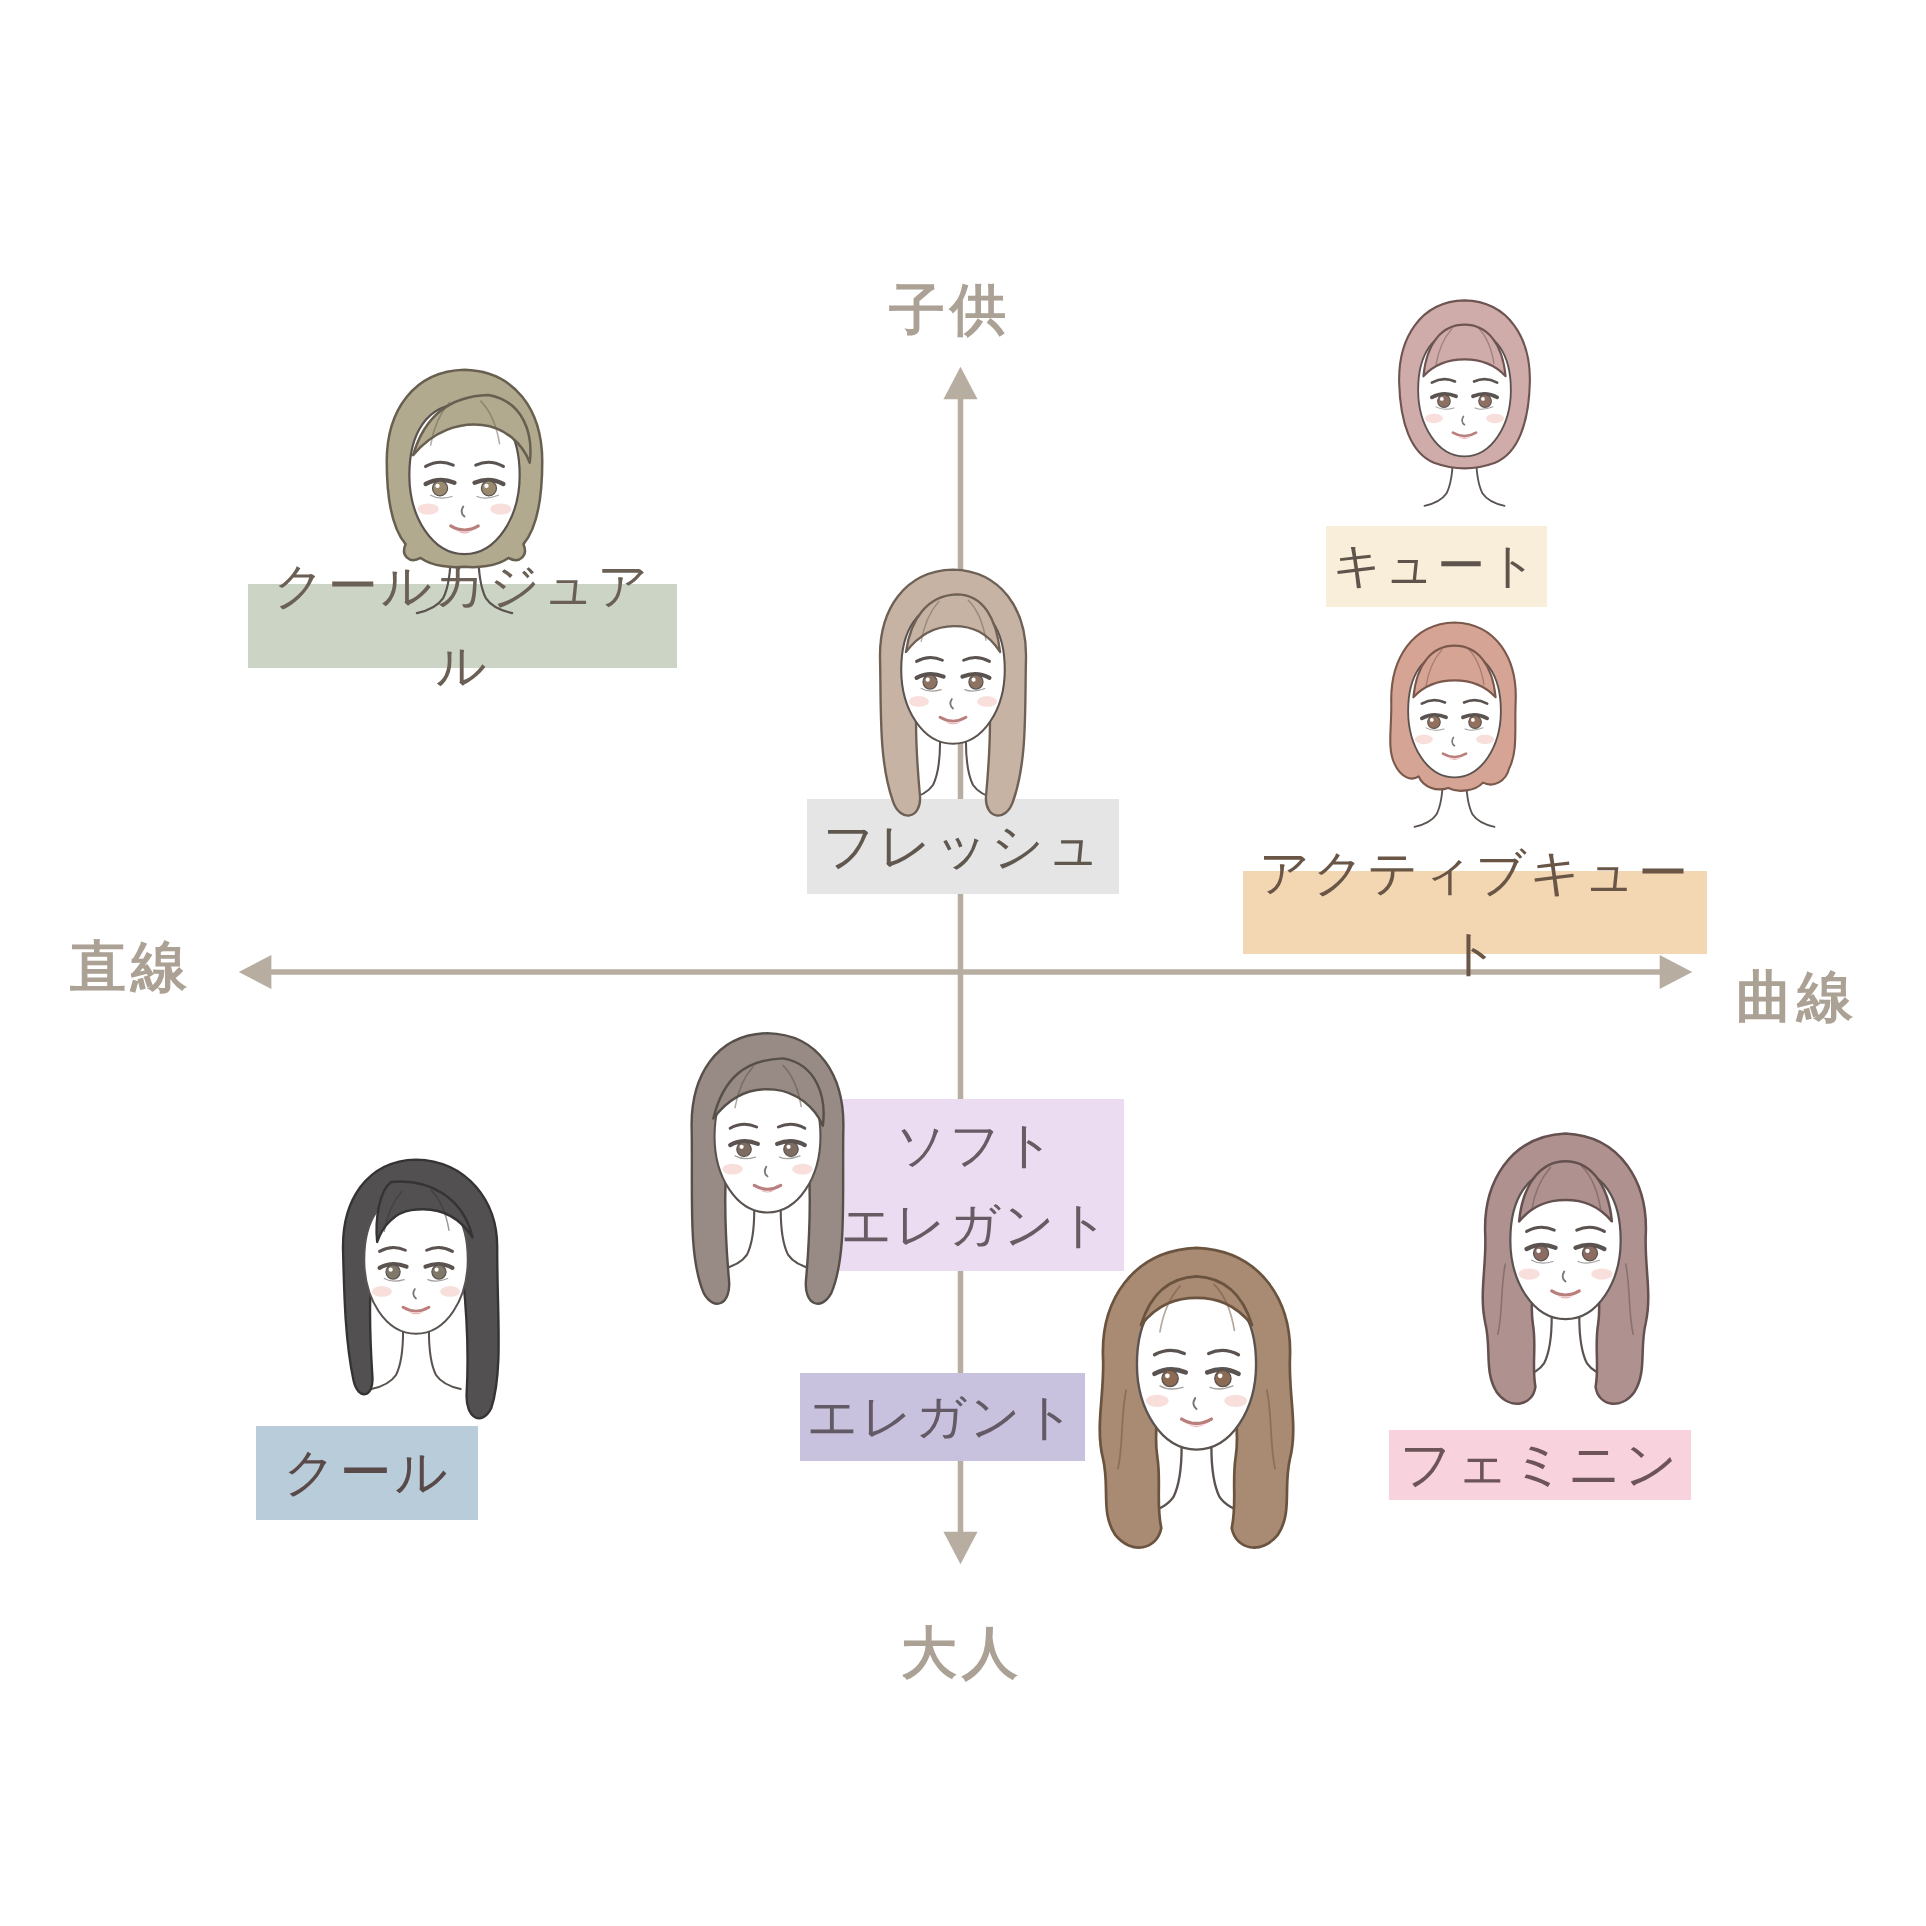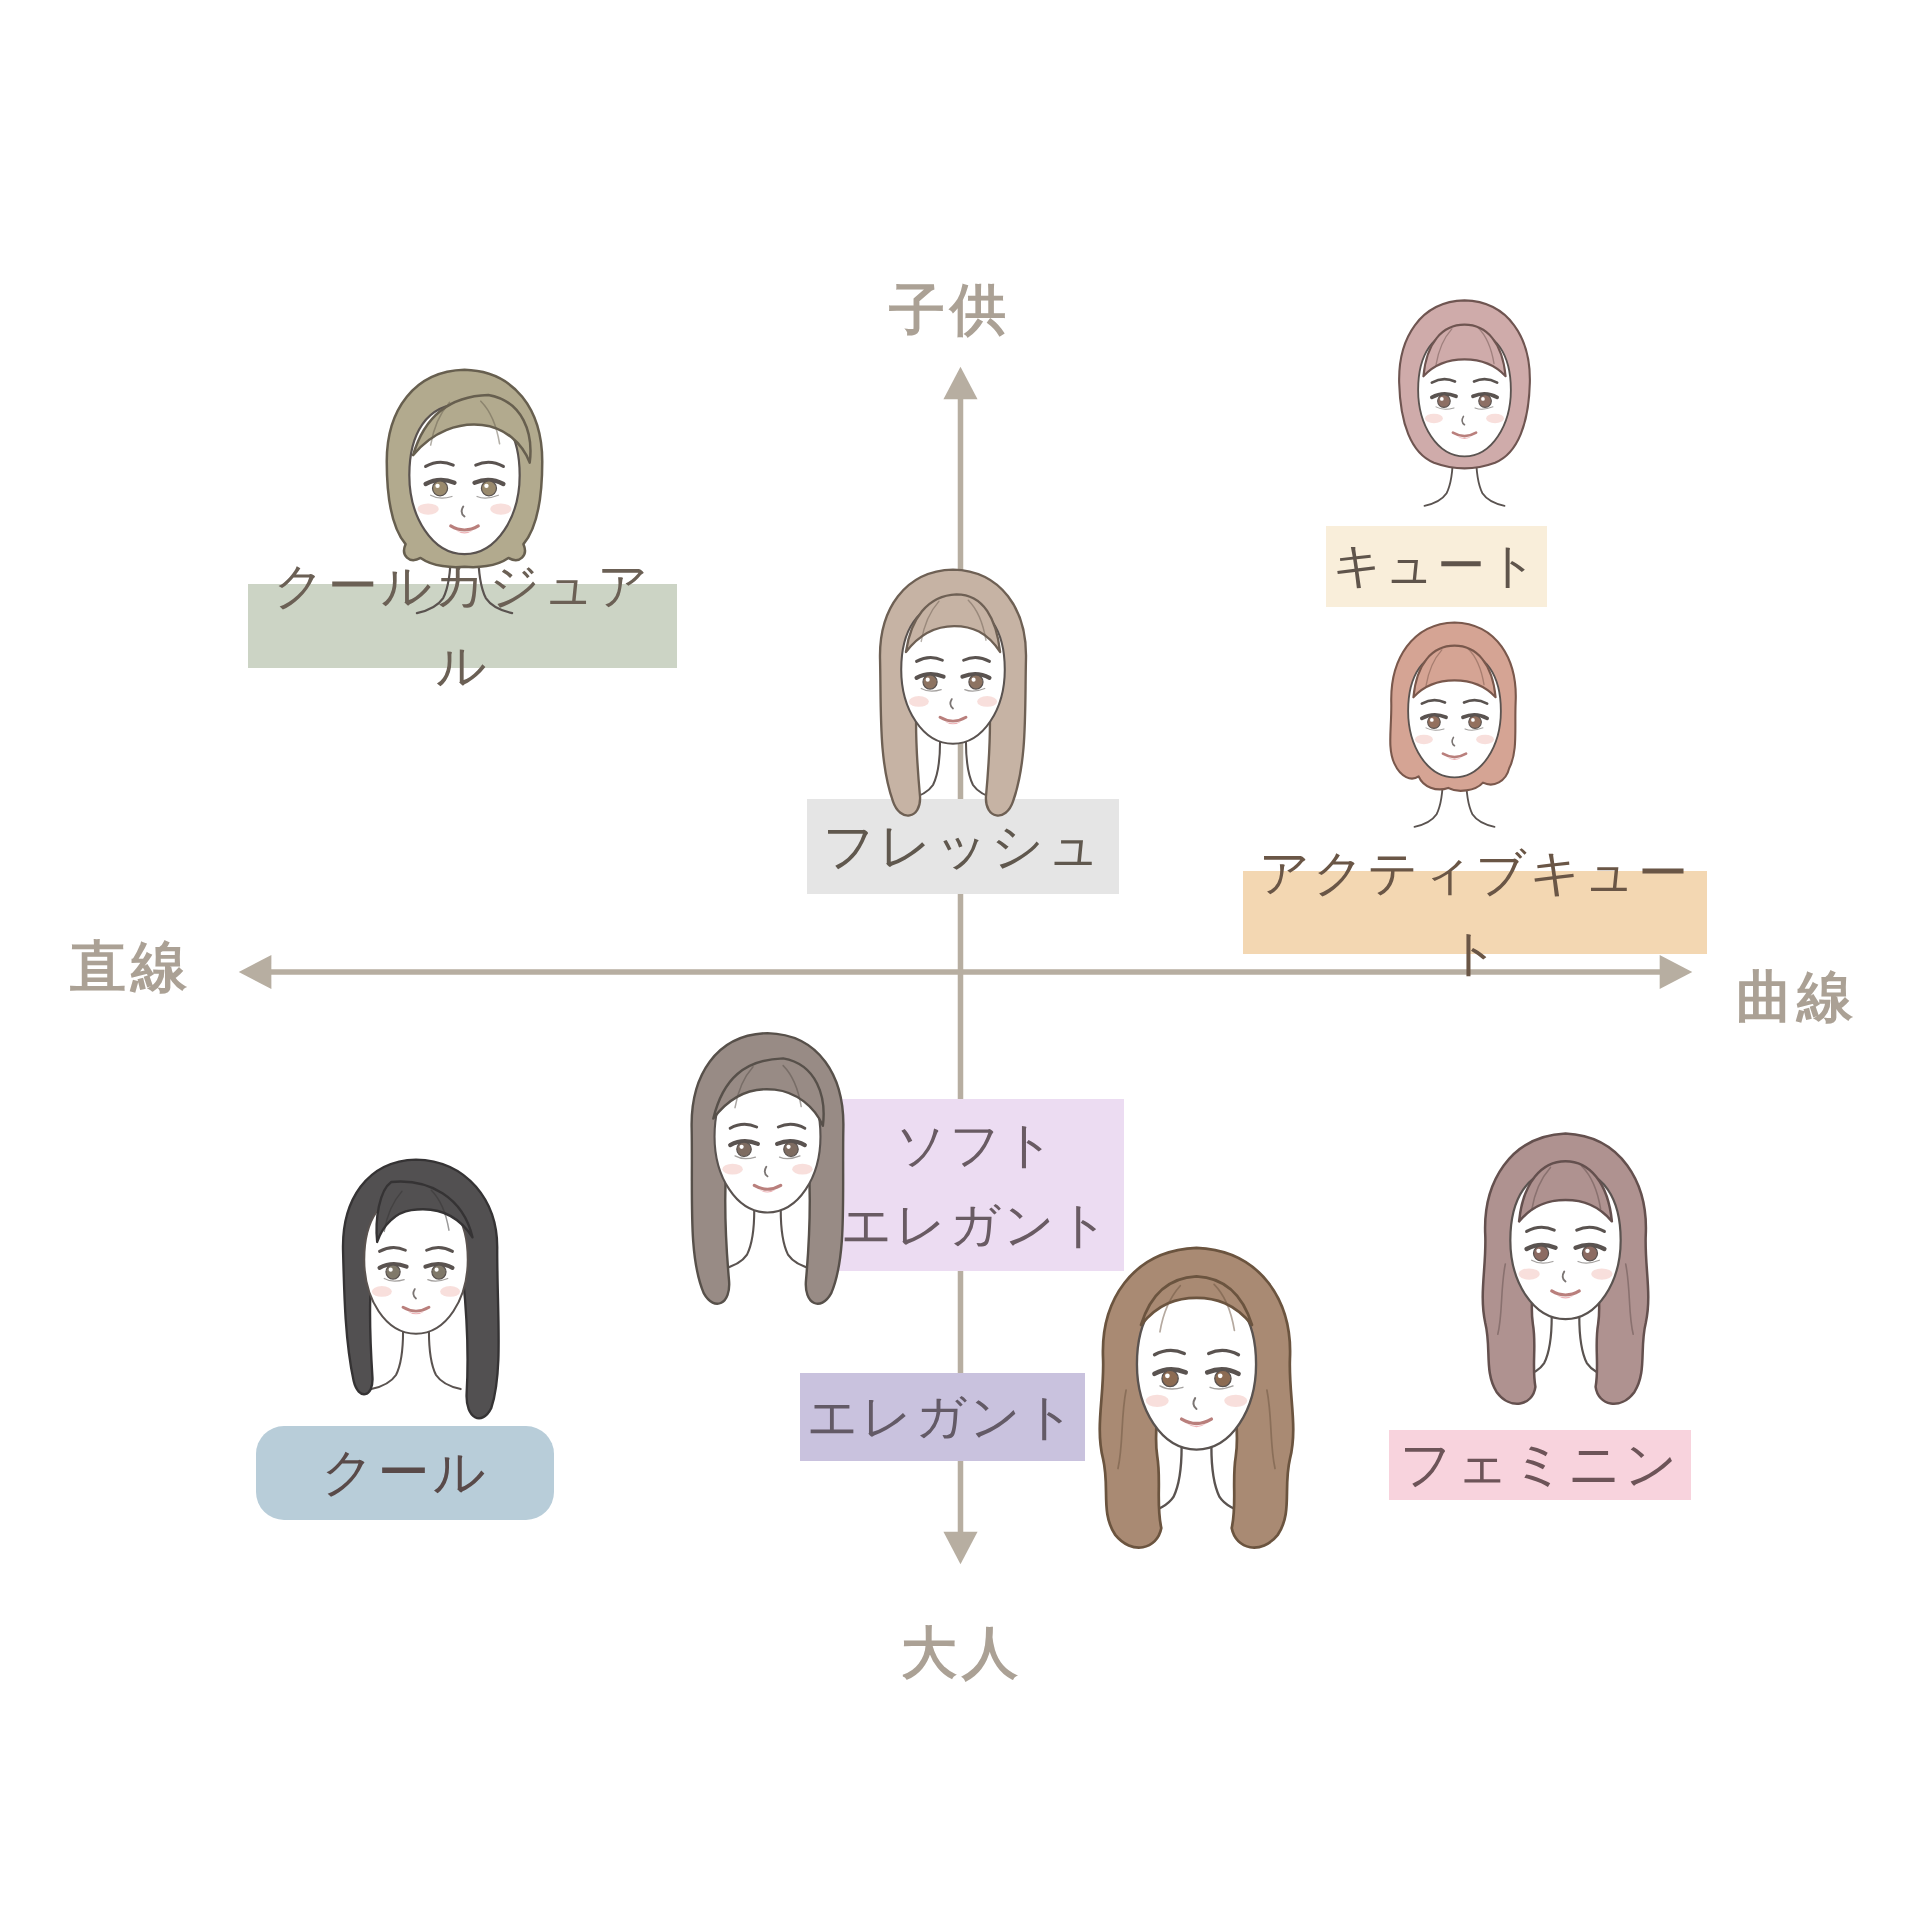--- a/index.html
+++ b/index.html
@@ -43,21 +43,21 @@
   <div class="axis-label" style="left:1797px;top:998px;">曲線</div>
 
   <div id="items">
       <div class="type-label" style="left: 248px; top: 584px; width: 429px; height: 84px; font-size: 50px; background: rgb(204, 212, 197); color: rgb(107, 96, 85);">クールカジュアル</div>
       <div class="type-label" style="left: 807px; top: 799px; width: 312px; height: 95px; font-size: 52px; background: #e5e5e5; color: rgb(96, 88, 78);">フレッシュ</div>
       <div class="type-label" style="left: 1326px; top: 526px; width: 221px; height: 81px; font-size: 48px; background: rgb(249, 238, 218); color: rgb(95, 84, 75);">キュート</div>
       <div class="type-label" style="left: 1243px; top: 848px; width: 464px; height: 83px; font-size: 50px; background: rgb(243, 215, 178); color: rgb(106, 86, 70); margin-top: 23px;">アクティブキュート</div>
       <div class="type-label" style="left: 829px; top: 1099px; width: 295px; height: 172px; font-size: 50px; background: rgb(236, 220, 242); color: rgb(105, 91, 99);">ソフト
 エレガント</div>
       <div class="type-label" style="left: 800px; top: 1373px; width: 285px; height: 88px; font-size: 50px; background: rgb(201, 194, 222); color: rgb(99, 90, 102);">エレガント</div>
-      <div class="type-label" style="left: 256px; top: 1426px; width: 298px; height: 94px; font-size: 52px; background: rgb(184, 205, 217); color: rgb(89, 74, 73); border-radius: 28px;">クール</div>
+      <div class="type-label" style="left: 256px; top: 1426px; width: 222px; height: 94px; font-size: 52px; background: rgb(184, 205, 217); color: rgb(89, 74, 73);">クール</div>
       <div class="type-label" style="left: 1389px; top: 1430px; width: 302px; height: 70px; font-size: 52px; background: rgb(248, 211, 221); color: rgb(109, 84, 88);">フェミニン</div>
       <div class="face" style="left: 339px; top: 336px; width: 251px; height: 326px;">
         <svg viewBox="0 0 400 520" preserveAspectRatio="xMidYMid meet">
     <g fill="none" stroke="#5a5350" stroke-width="3.5" stroke-linecap="round">
       <path d="M178,344 C178,380 174,402 166,418 C158,430 142,438 124,442"></path>
       <path d="M222,344 C222,380 226,402 234,418 C242,430 258,438 276,442"></path>
     </g>
     <path d="M200,54 C120,56 76,118 76,200 C76,258 84,306 106,332 C98,350 112,364 130,354 C150,368 180,370 200,368 C220,370 250,368 270,354 C288,364 302,350 294,332 C316,306 324,258 324,200 C324,118 280,56 200,54 Z" fill="#b2aa8e" stroke="#675f4f" stroke-width="4" stroke-linejoin="round"></path>
     <path d="M200,108 C138,108 112,158 112,222 C112,288 148,348 200,348 C252,348 288,288 288,222 C288,158 262,108 200,108 Z" fill="#ffffff" stroke="#5a5350" stroke-width="3.5"></path>
     <g stroke-linecap="round" fill="none">

